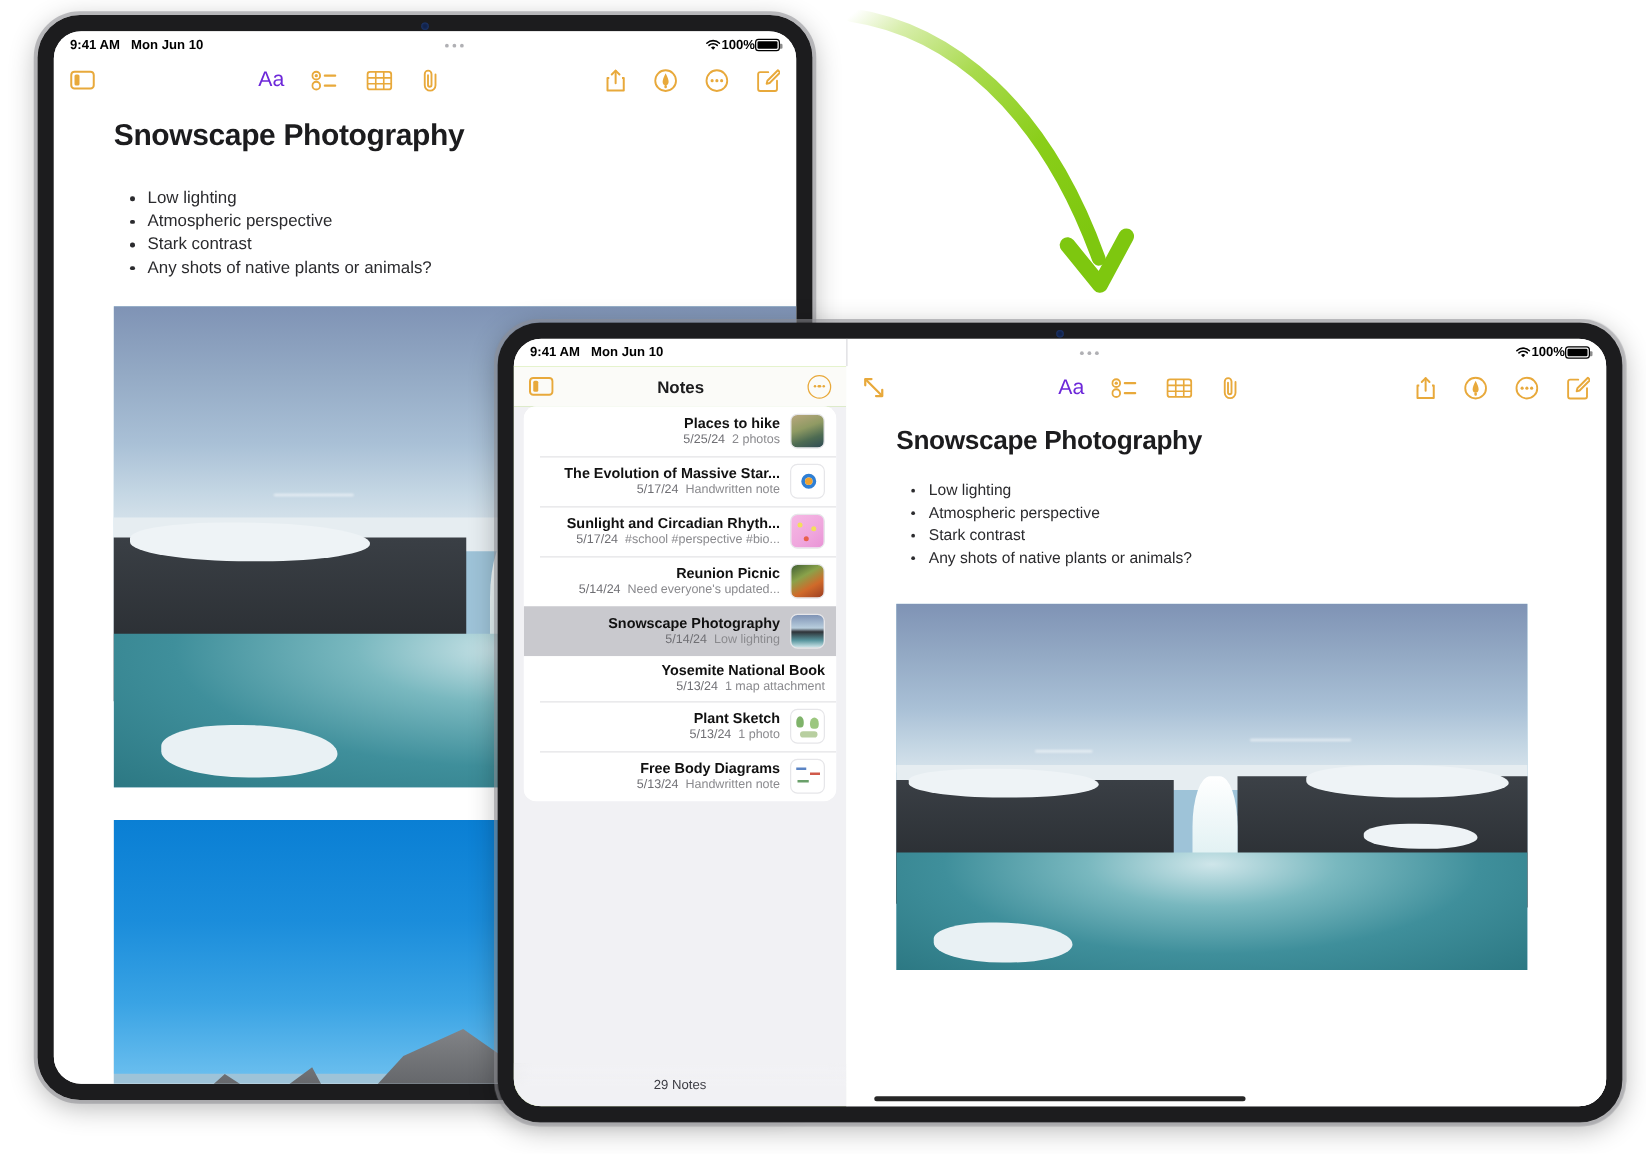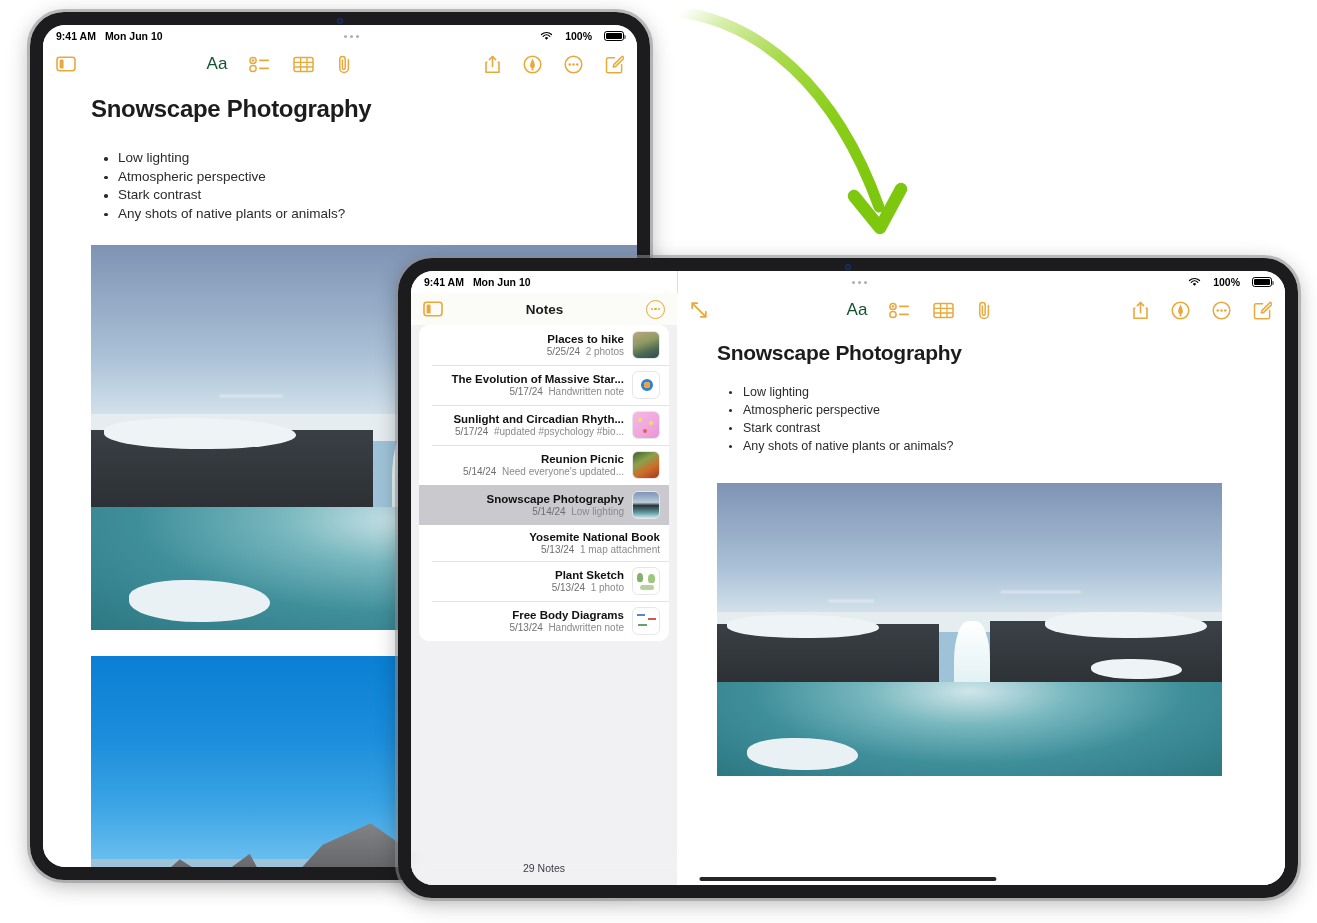--- a/index.html
+++ b/index.html
@@ -45,35 +45,35 @@
 
   
   .statusbar{
     height:22px; display:flex; align-items:center;
     padding:0 13px; font-size:10.5px; font-weight:bold; color:#000;
     background:#fff;
   }
   .sb-left{ display:flex; gap:9px; align-items:baseline; }
   .sb-mid{ flex:1; display:flex; justify-content:center; align-items:center; gap:3px; }
   .sb-mid .dot{ width:3px;height:3px;border-radius:50%;background:#b0b0b4; }
-  .sb-right{ display:flex; align-items:center; gap:12px; }
+  .sb-right{ display:flex; align-items:center; gap:0; }
   .wifi-ic{ width:13px; height:10px; }
   .batt{ position:relative; width:20px; height:10px; border:1.3px solid #000; border-radius:2.8px; }
   .batt i{ position:absolute; inset:1.3px; background:#000; border-radius:1px; display:block; }
   .batt::after{ content:""; position:absolute; right:-3px; top:3px; width:1.8px; height:4px;
     background:#000; border-radius:0 1px 1px 0; opacity:.45;}
 
   
   .toolbar{
     height:34px; display:flex; align-items:center; background:#fff;
     padding:0 13px; position:relative;
   }
   .tb-icon{ color:#E8A93B; display:flex; align-items:center; justify-content:center; }
   .tb-spacer{ flex:1; }
-  .faded{ color:#14532d; }
+  .faded{ color:#6d28d9; }
 
   
   .note-body{ background:#fff; height:100%; overflow:hidden; }
   .note-title{ font-weight:bold; color:#1c1c1e; letter-spacing:-.3px; }
   .note-list{ list-style:none; }
   .note-list li{ position:relative; color:#2b2b2e; }
   .note-list li::before{
     content:""; position:absolute; border-radius:50%; background:#2b2b2e;
   }
 
@@ -380,21 +380,21 @@
                 <div class="thumb" style="background:#fff; position:relative;">
                   <span style="position:absolute;left:8px;top:7px;width:12px;height:12px;border-radius:50%;border:3px solid #2f7fd4;"></span>
                   <span style="position:absolute;left:11px;top:10px;width:6px;height:6px;border-radius:50%;background:#f0a22e;"></span>
                 </div>
               </div>
 
               <div class="nrow">
                 <div class="nrow-txt">
                   <div class="nrow-title">Sunlight and Circadian Rhyth...</div>
                   <div class="nrow-sub">
-                    <span class="d">5/17/24</span>&nbsp;&nbsp;<span>#updated #psychology #bio...</span>
+                    <span class="d">5/17/24</span>&nbsp;&nbsp;<span>#school #perspective #bio...</span>
                   </div>
                 </div>
                 <div class="thumb" style="background:linear-gradient(140deg,#f6b8e4,#efa6dd 60%,#e993d6);position:relative;">
                   <span style="position:absolute;left:5px;top:6px;width:4px;height:4px;background:#f2e05a;border-radius:50%;"></span>
                   <span style="position:absolute;left:16px;top:9px;width:4px;height:4px;background:#f2e05a;border-radius:50%;"></span>
                   <span style="position:absolute;left:10px;top:17px;width:4px;height:4px;background:#e8604a;border-radius:50%;"></span>
                 </div>
               </div>
 
 

